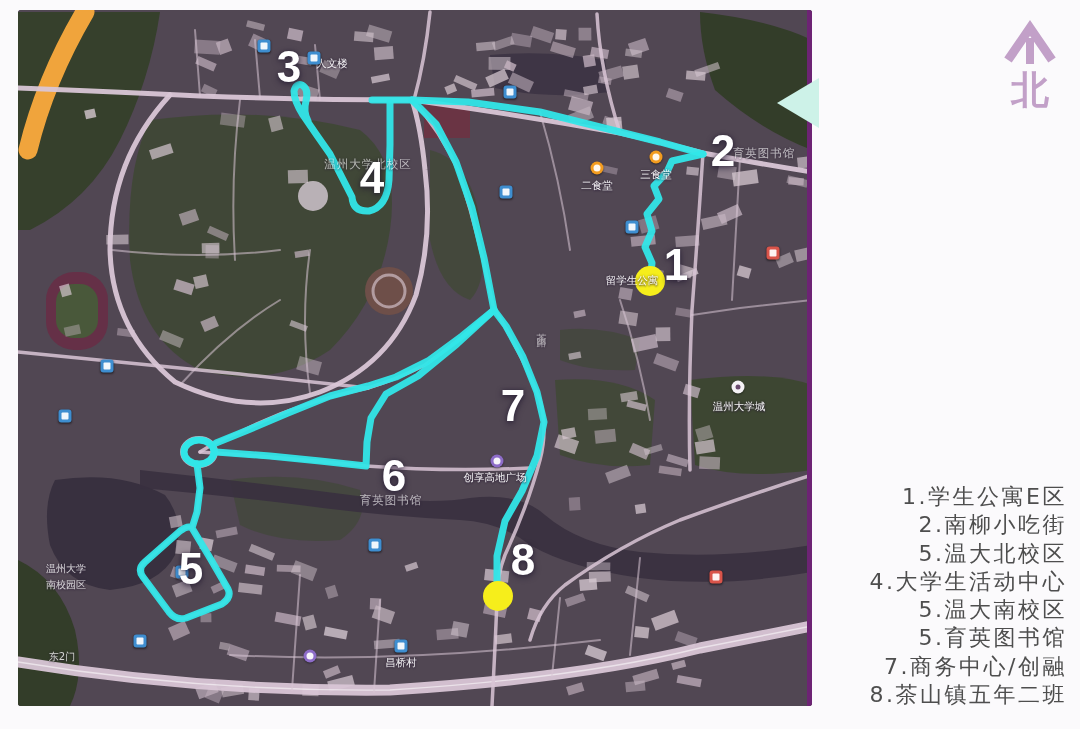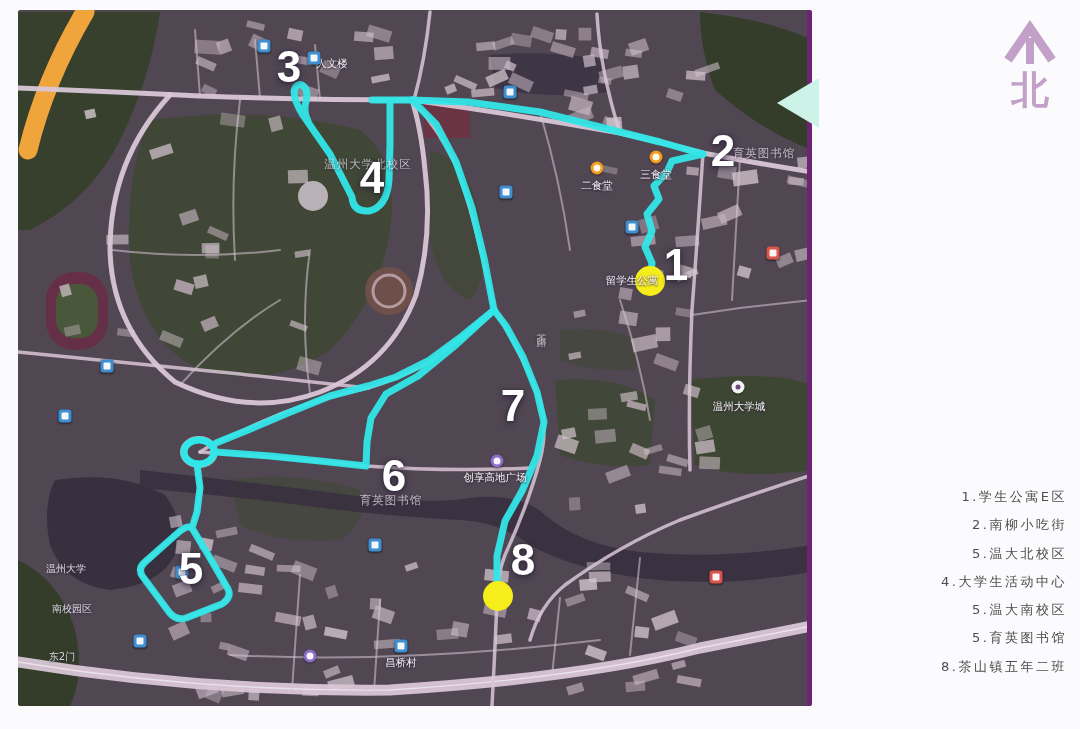--- a/index.html
+++ b/index.html
@@ -39,21 +39,21 @@
   .road.blvd{stroke-width:11;opacity:.95;}
   .road.centerline{stroke:#fff;stroke-width:1.4;opacity:.55;}
   .route{stroke:#31e6e8;stroke-width:7;fill:none;stroke-linecap:round;stroke-linejoin:round;opacity:.95;}
   
   .tri-overlay{position:absolute;left:770px;top:70px;z-index:6;}
   .north{position:absolute;left:999px;top:12px;width:62px;text-align:center;z-index:2;}
   .north-char{font-size:38px;font-weight:600;color:#c2a0c8;line-height:1.1;margin-top:2px;
               font-family:"DejaVu Sans",sans-serif;}
   
   .legend{position:absolute;right:13px;top:483px;text-align:right;color:#4e4e4e;
-          font-size:13px;line-height:28.3px;letter-spacing:2.5px;z-index:2;
+          font-size:22px;line-height:28.3px;letter-spacing:2.5px;z-index:2;
           font-family:"DejaVu Sans","Liberation Sans",sans-serif;}
 </style>
 </head>
 <body>
 
 <div class="canvas">
 
   <div class="map" id="map">
     <svg class="base" width="794" height="696" viewBox="18 10 794 696">
 
@@ -313,21 +313,21 @@
         <div class="poi" style="left: 638px; top: 165px;">三食堂</div>
         <div class="badge orange" style="left: 638px; top: 147px;"></div>
         <div class="poi" style="left: 614px; top: 235px; margin-top: 36px;">留学生公寓</div>
         <div class="badge blue" style="left: 614px; top: 217px;"></div>
         <div class="poi wm" style="left: 350px; top: 154px;">温州大学北校区</div>
         <div class="poi wm" style="left: 746px; top: 143px;">育英图书馆</div>
         <div class="poi wm" style="left: 373px; top: 490px;">育英图书馆</div>
         <div class="poi" style="left: 477px; top: 468px;">创享高地广场</div>
         <div class="badge purple" style="left: 479px; top: 451px;"></div>
         <div class="poi wm2" style="left: 48px; top: 559px;">温州大学</div>
-        <div class="poi wm2" style="left: 48px; top: 599px; margin-left: 6px;">南校园区</div>
+        <div class="poi wm2" style="left: 48px; top: 575px;">南校园区</div>
         <div class="poi" style="left: 721px; top: 397px;">温州大学城</div>
         <div class="badge white" style="left: 720px; top: 377px;"></div>
         <div class="poi" style="left: 383px; top: 653px;">昌桥村</div>
         <div class="badge blue" style="left: 383px; top: 636px;"></div>
         <div class="poi wm2" style="left: 44px; top: 647px;">东2门</div>
         <div class="poi vert" style="left: 523px; top: 318px;">茶山路</div>
         <div class="badge red" style="left: 755px; top: 243px;"></div>
         <div class="badge blue" style="left: 246px; top: 36px;"></div>
         <div class="badge blue" style="left: 492px; top: 82px;"></div>
         <div class="badge blue" style="left: 488px; top: 182px;"></div>
@@ -354,16 +354,17 @@
     <div class="north-char">北</div>
   </div>
 
   <div class="legend" id="legend">
       <div>1.学生公寓E区</div>
       <div>2.南柳小吃街</div>
       <div>5.温大北校区</div>
       <div>4.大学生活动中心</div>
       <div>5.温大南校区</div>
       <div>5.育英图书馆</div>
+      <div>7.商务中心/创融</div>
       <div>8.茶山镇五年二班</div>
     </div>
 
 </div>
 
 </body></html>

